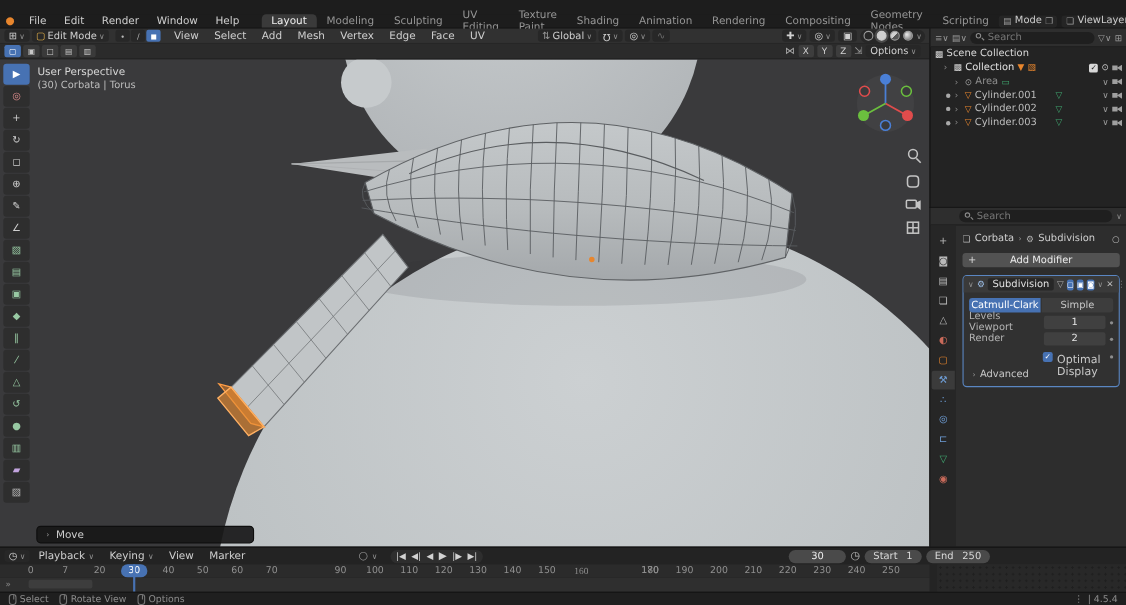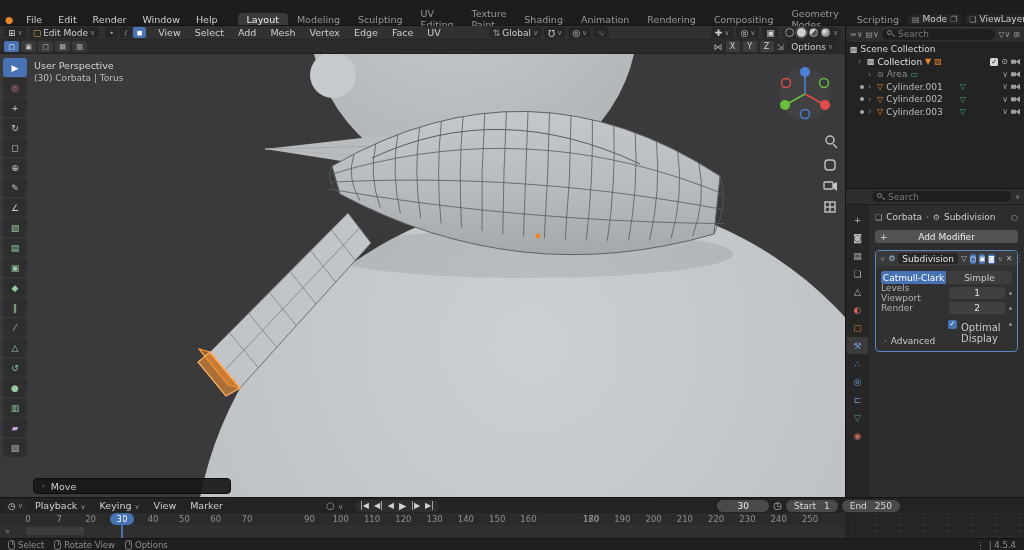--- a/index.html
+++ b/index.html
@@ -611,21 +611,21 @@
       <span class="tick" style="left: 203.68px;">60</span>
       <span class="tick" style="left: 234.96px;">70</span>
       <span class="tick" style="left: 266.24px; margin-top: 37px;">80</span>
       <span class="tick" style="left: 297.52px;">90</span>
       <span class="tick" style="left: 328.8px;">100</span>
       <span class="tick" style="left: 360.08px;">110</span>
       <span class="tick" style="left: 391.36px;">120</span>
       <span class="tick" style="left: 422.64px;">130</span>
       <span class="tick" style="left: 453.92px;">140</span>
       <span class="tick" style="left: 485.2px;">150</span>
-      <span class="tick" style="left: 516.48px;">160</span>
+      <span class="tick" style="left: 516.48px; font-family: Liberation Serif, serif;">160</span>
       <span class="tick" style="left: 579px;">170</span>
       <span class="tick" style="left: 579.04px;">180</span>
       <span class="tick" style="left: 610.32px;">190</span>
       <span class="tick" style="left: 641.6px;">200</span>
       <span class="tick" style="left: 672.88px;">210</span>
       <span class="tick" style="left: 704.16px;">220</span>
       <span class="tick" style="left: 735.44px;">230</span>
       <span class="tick" style="left: 766.72px;">240</span>
       <span class="tick" style="left: 798px;">250</span>
     </div>

